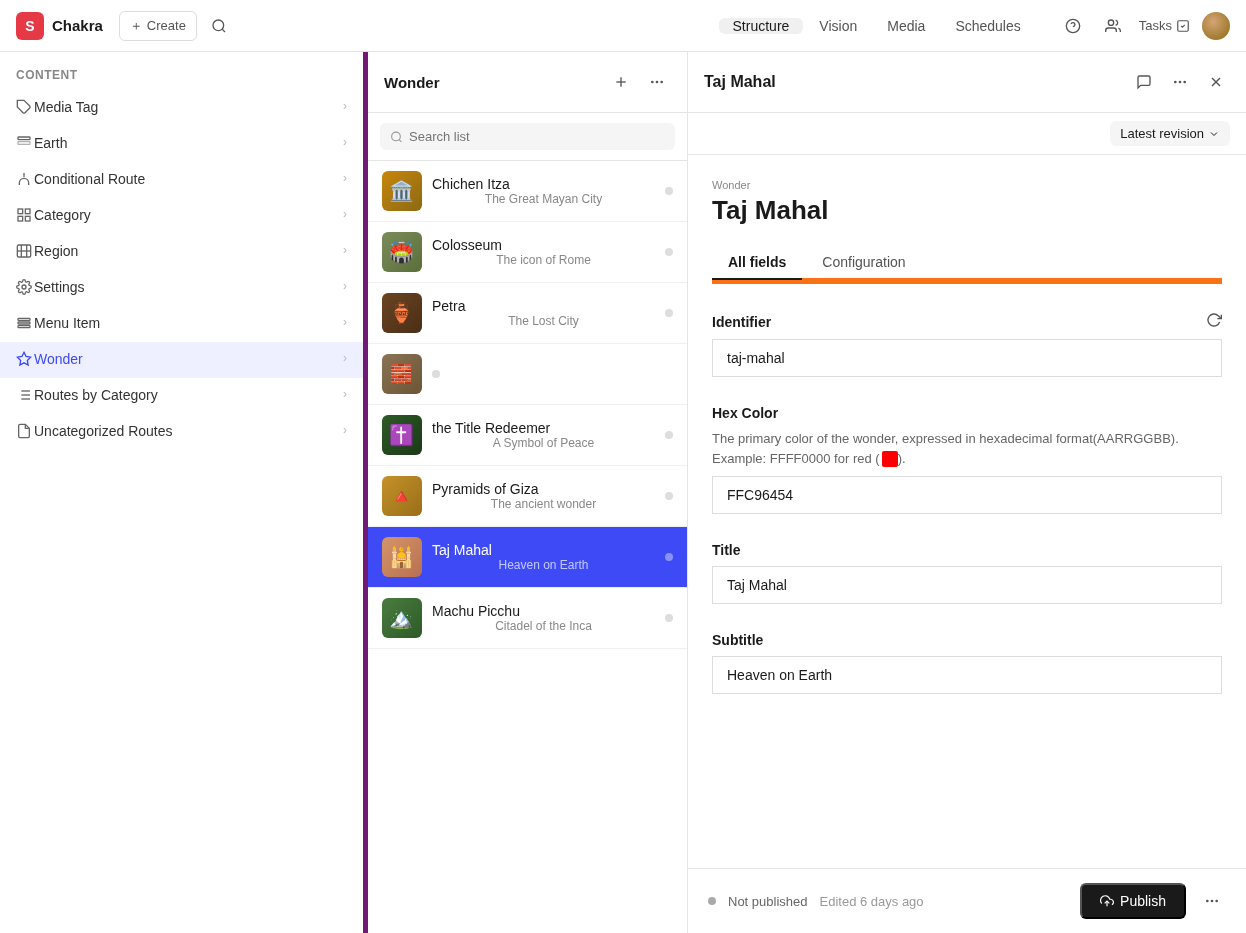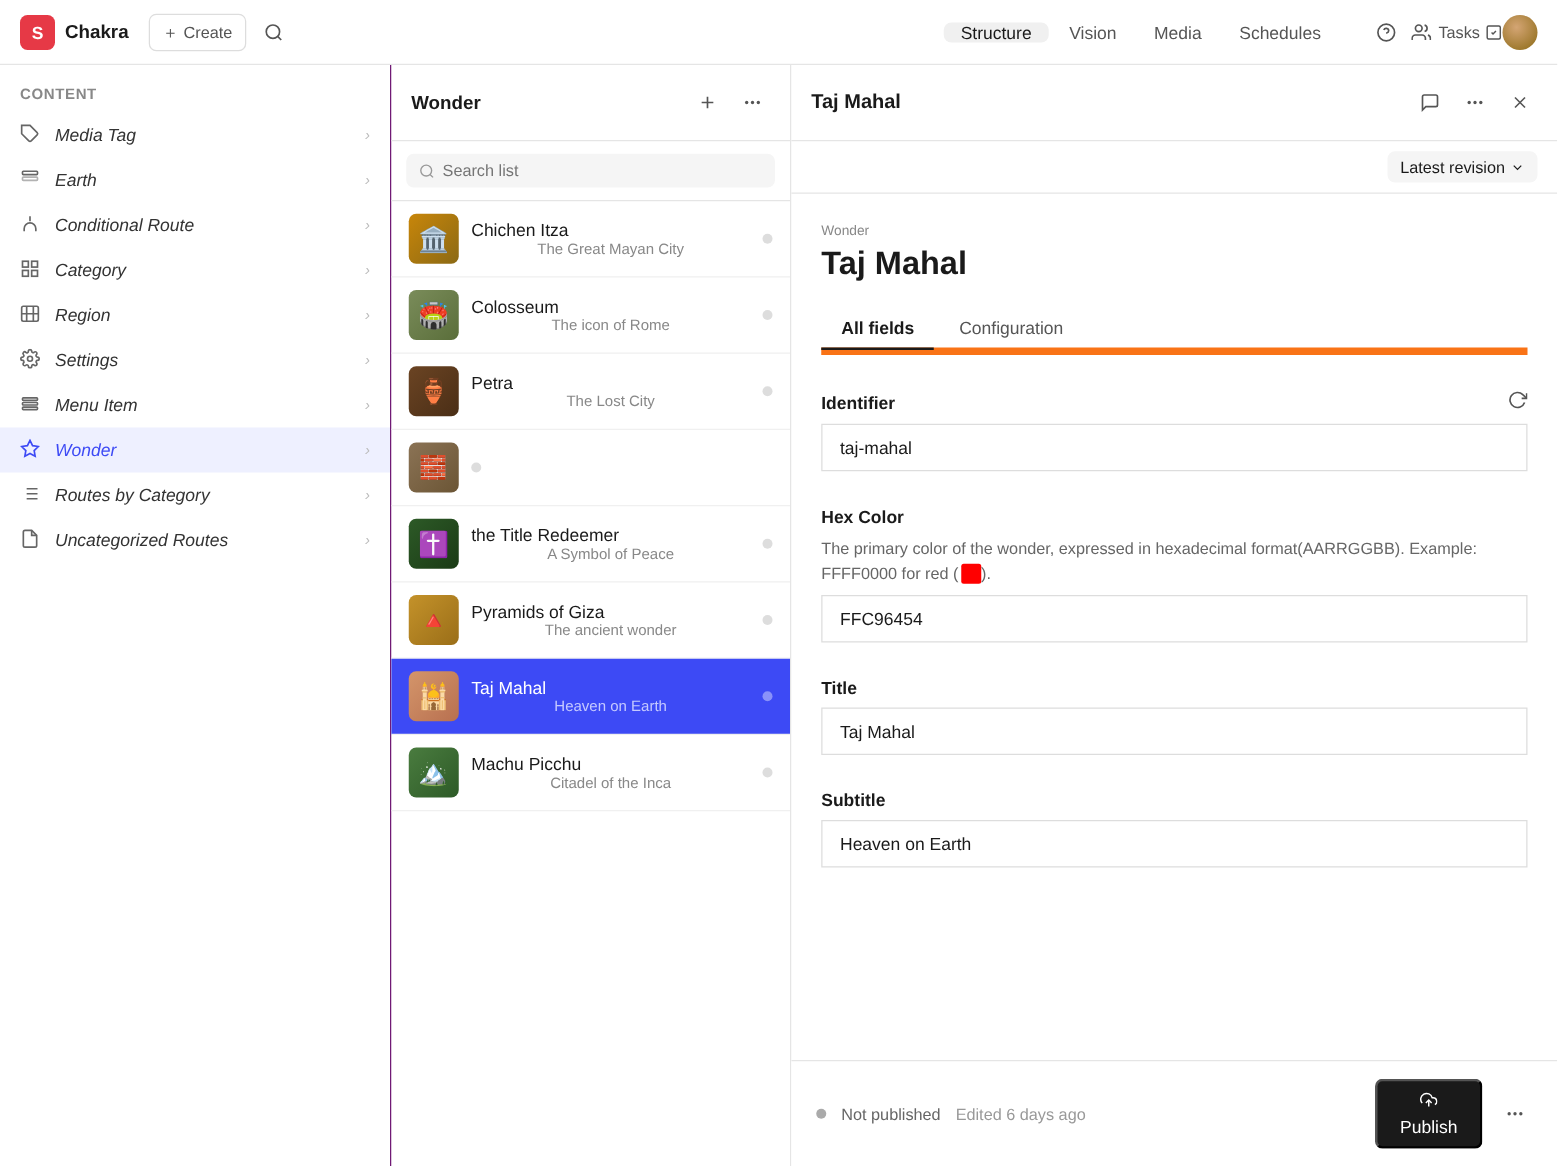--- a/index.html
+++ b/index.html
@@ -7,32 +7,32 @@
 
     
     .top-nav { display: flex; align-items: center; height: 52px; border-bottom: 1px solid #e5e5e5; padding: 0 16px; gap: 8px; background: #fff; flex-shrink: 0; }
     .logo { width: 28px; height: 28px; background: #e63946; border-radius: 6px; display: flex; align-items: center; justify-content: center; color: #fff; font-weight: 700; font-size: 14px; }
     .app-name { font-weight: 600; font-size: 15px; margin-right: 8px; }
     .create-btn { display: flex; align-items: center; gap: 4px; padding: 5px 10px; border: 1px solid #ddd; border-radius: 6px; cursor: pointer; font-size: 13px; color: #555; background: #fff; }
     .search-icon-nav { width: 28px; height: 28px; display: flex; align-items: center; justify-content: center; cursor: pointer; color: #555; }
     .nav-tabs { display: flex; gap: 2px; margin-left: auto; }
     .nav-tab { padding: 0 14px; border-radius: 6px; cursor: pointer; font-size: 14px; color: #555; }
     .nav-tab.active { background: #f0f0f0; color: #1a1a1a; font-weight: 500; }
-    .nav-right { display: flex; align-items: center; gap: 0; margin-left: 16px; }
+    .nav-right { display: flex; align-items: center; gap: 12px; margin-left: 16px; }
     .nav-icon { width: 28px; height: 28px; display: flex; align-items: center; justify-content: center; cursor: pointer; color: #555; }
     .tasks-btn { display: flex; align-items: center; gap: 4px; cursor: pointer; font-size: 13px; color: #555; }
     .avatar { width: 28px; height: 28px; border-radius: 50%; background: #c8a87a; overflow: hidden; cursor: pointer; }
 
     
     .main { display: flex; flex: 1; overflow: hidden; }
 
     
-    .sidebar { width: 313px; border-right: 1px solid #701a75; background: #fff; flex-shrink: 0; overflow-y: auto; }
+    .sidebar { width: 368px; border-right: 5px solid #701a75; background: #fff; flex-shrink: 0; overflow-y: auto; }
     .sidebar-header { padding: 16px 16px 8px; font-size: 12px; font-weight: 600; color: #888; text-transform: uppercase; letter-spacing: 0.5px; }
-    .sidebar-item { display: flex; align-items: center; padding: 9px 16px; cursor: pointer; border-radius: 0; gap: 10px; color: #333; font-style: italic; }
+    .sidebar-item { display: flex; align-items: flex-start; padding: 9px 16px; cursor: pointer; border-radius: 0; gap: 0; color: #333; }
     .sidebar-item.active { background: #eef0ff; color: #3d4af5; }
     .sidebar-item .item-icon { width: 18px; height: 18px; flex-shrink: 0; color: #666; }
     .sidebar-item.active .item-icon { color: #3d4af5; }
     .sidebar-item .item-label { flex: 1; font-size: 14px; }
     .sidebar-item .chevron { color: #bbb; font-size: 12px; }
 
     
     .middle { width: 320px; border-right: 1px solid #e5e5e5; display: flex; flex-direction: column; flex-shrink: 0; }
     .middle-header { display: flex; align-items: center; padding: 16px; border-bottom: 1px solid #e5e5e5; }
     .middle-title { font-size: 15px; font-weight: 600; flex: 1; }
@@ -71,21 +71,21 @@
     .field-input { width: 100%; padding: 10px 14px; border: 1px solid #ddd; border-radius: 0; font-size: 14px; outline: none; color: #1a1a1a; background: #fff; }
     .identifier-row { display: flex; align-items: center; gap: 8px; margin-bottom: 8px; }
     .identifier-row .field-label { margin-bottom: 0; flex: 1; }
     .refresh-icon { cursor: pointer; color: #555; }
 
     
     .right-footer { display: flex; align-items: center; padding: 14px 20px; border-top: 1px solid #e5e5e5; background: #fff; gap: 12px; }
     .status-dot { width: 8px; height: 8px; border-radius: 50%; background: #aaa; flex-shrink: 0; }
     .status-text { font-size: 13px; color: #666; }
     .edited-text { font-size: 13px; color: #999; flex: 1; }
-    .publish-btn { display: flex; align-items: center; gap: 6px; padding: 8px 18px; background: #1a1a1a; color: #fff; border-radius: 6px; cursor: pointer; font-size: 14px; font-weight: 500; flex-direction: column; }
+    .publish-btn { display: flex; align-items: center; gap: 6px; padding: 8px 18px; background: #1a1a1a; color: #fff; border-radius: 6px; cursor: pointer; font-size: 14px; font-weight: 500; }
     .footer-more-btn { width: 28px; height: 28px; display: flex; align-items: center; justify-content: center; cursor: pointer; color: #555; border-radius: 4px; }
 
     
     .thumb-chichen { background: linear-gradient(135deg, #c8860a, #8B6914); }
     .thumb-colosseum { background: linear-gradient(135deg, #7a8c5a, #5a6e3a); }
 
     .hex-color-swatch { display: inline-block; width: 16px; height: 16px; background: #ff0000; border-radius: 2px; vertical-align: middle; margin-left: 2px; }
   </style>
 </head>
 <body>

